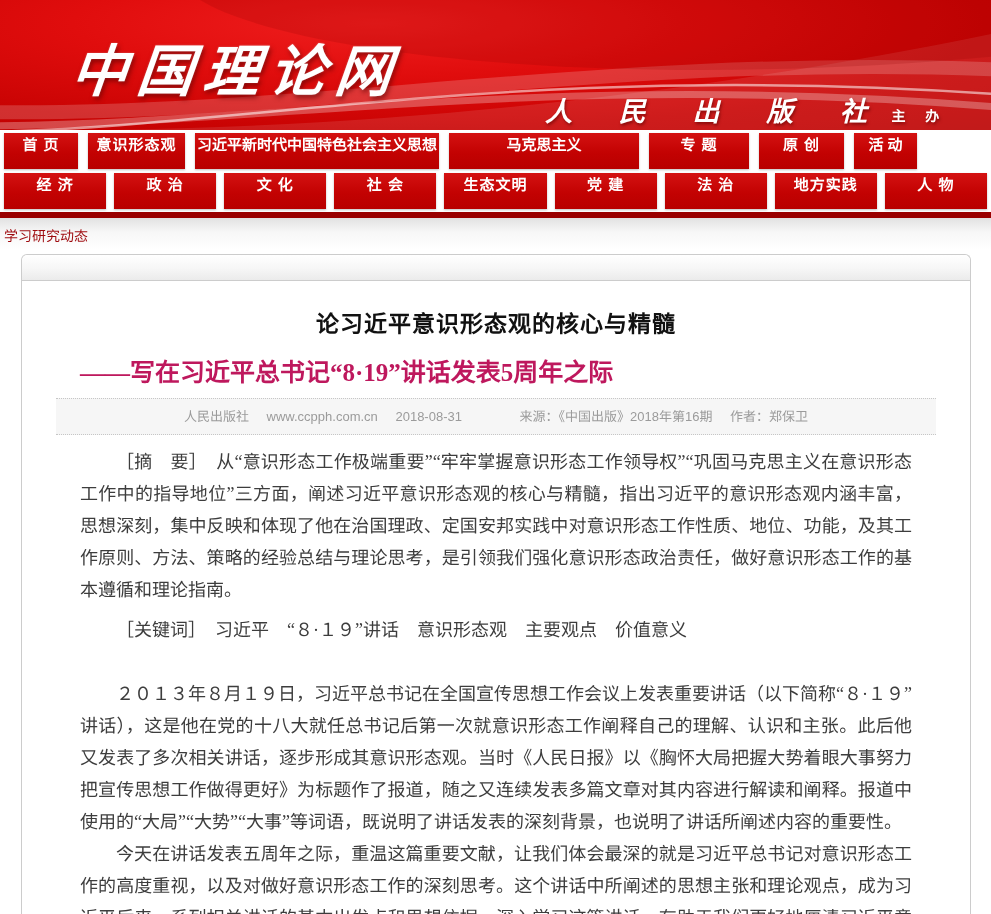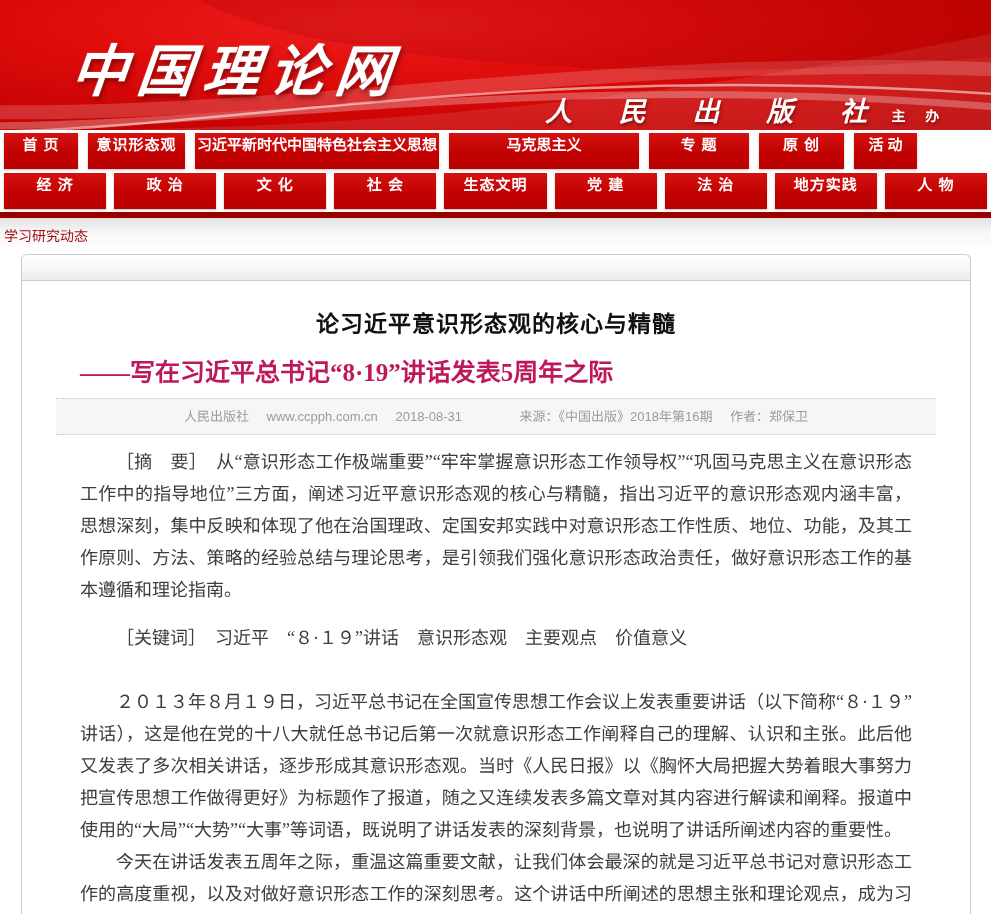--- a/index.html
+++ b/index.html
@@ -59,21 +59,21 @@
   .meta { margin:10px -24px 0 -24px; height:37px; line-height:35px; text-align:center;
     background:#f6f6f6; border-top:1px dotted #c6c6c6; border-bottom:1px dotted #c6c6c6;
     color:#9b9b9b; font-size:13px; font-family:Liberation Sans, sans-serif;
     white-space:nowrap; }
   .meta span { margin:0 7px; }
   .meta .m-source { margin-left:47px; }
 
   .para { font-size:18px; line-height:32px; color:#3d3d3d; text-align:justify;
     text-indent:2em; }
   .abstract { margin-top:11px; }
-  .keywords { margin-top:16px; }
+  .keywords { margin-top:8px; }
   .body-para-first { margin-top:32px; }
 </style>
 </head>
 <body>
 
 <header class="banner">
   <svg width="991" height="130" viewBox="0 0 991 130">
     <path d="M-20,132 C250,128 520,60 1010,95" stroke="rgba(255,255,255,0.55)" stroke-width="2.5" fill="none"></path>
     <path d="M-20,126 C280,124 560,70 1010,108" stroke="rgba(255,255,255,0.28)" stroke-width="7" fill="none"></path>
     <path d="M-20,112 C300,118 620,52 1010,70" stroke="rgba(255,255,255,0.18)" stroke-width="14" fill="none"></path>

